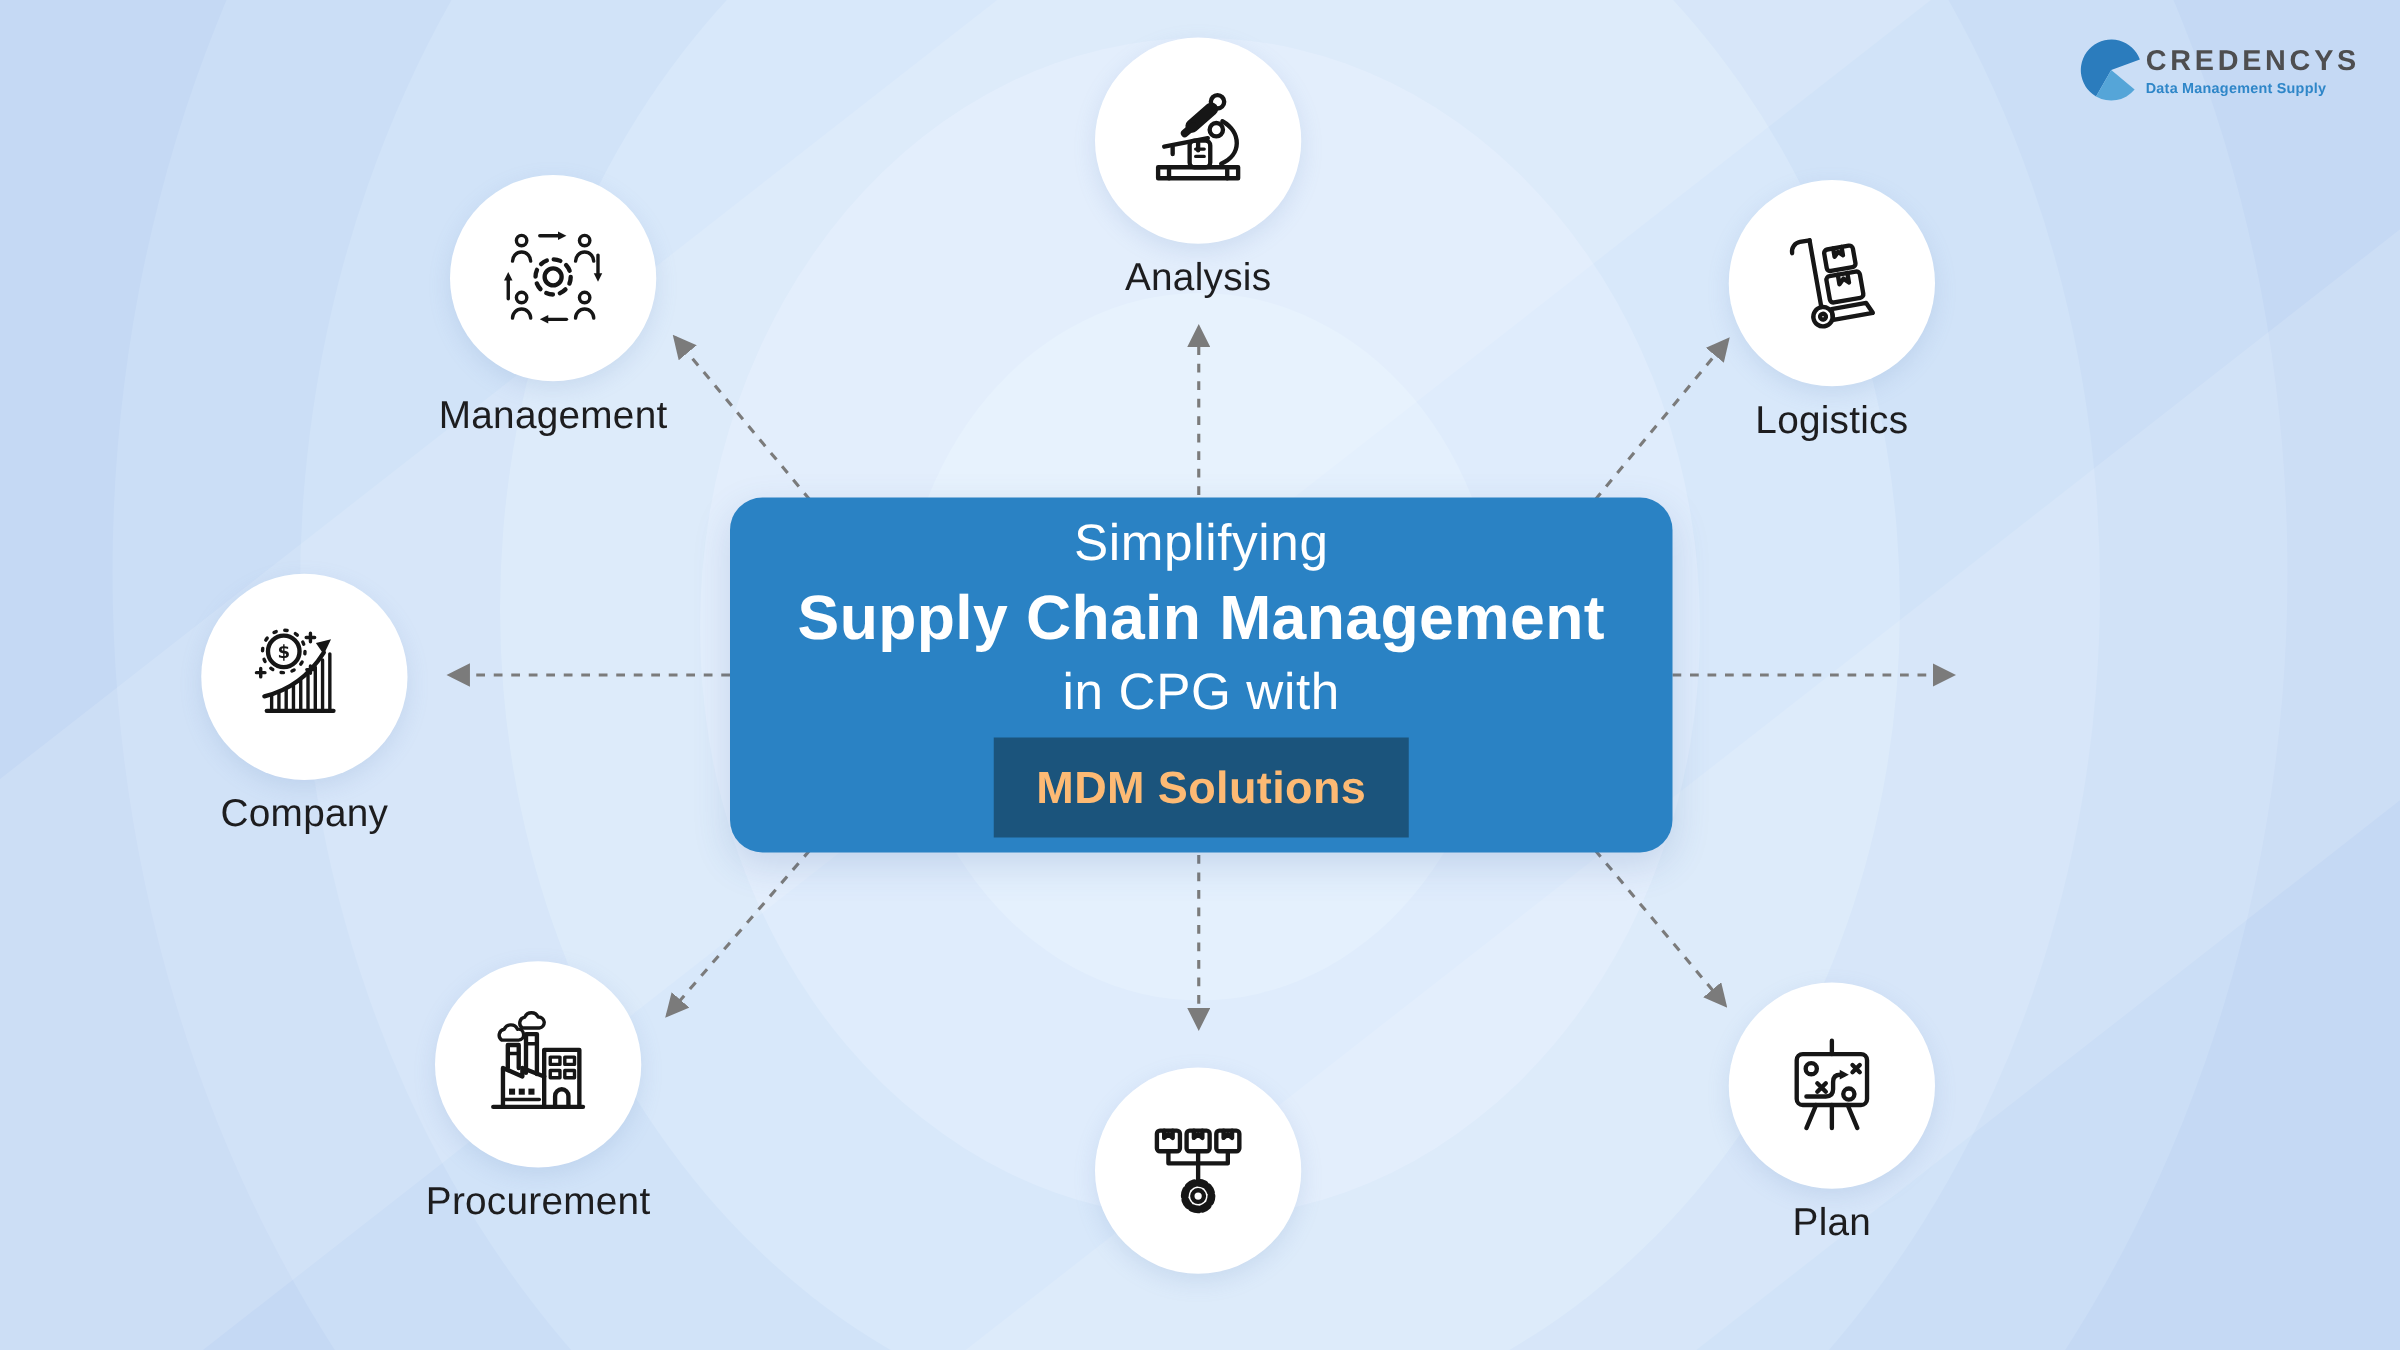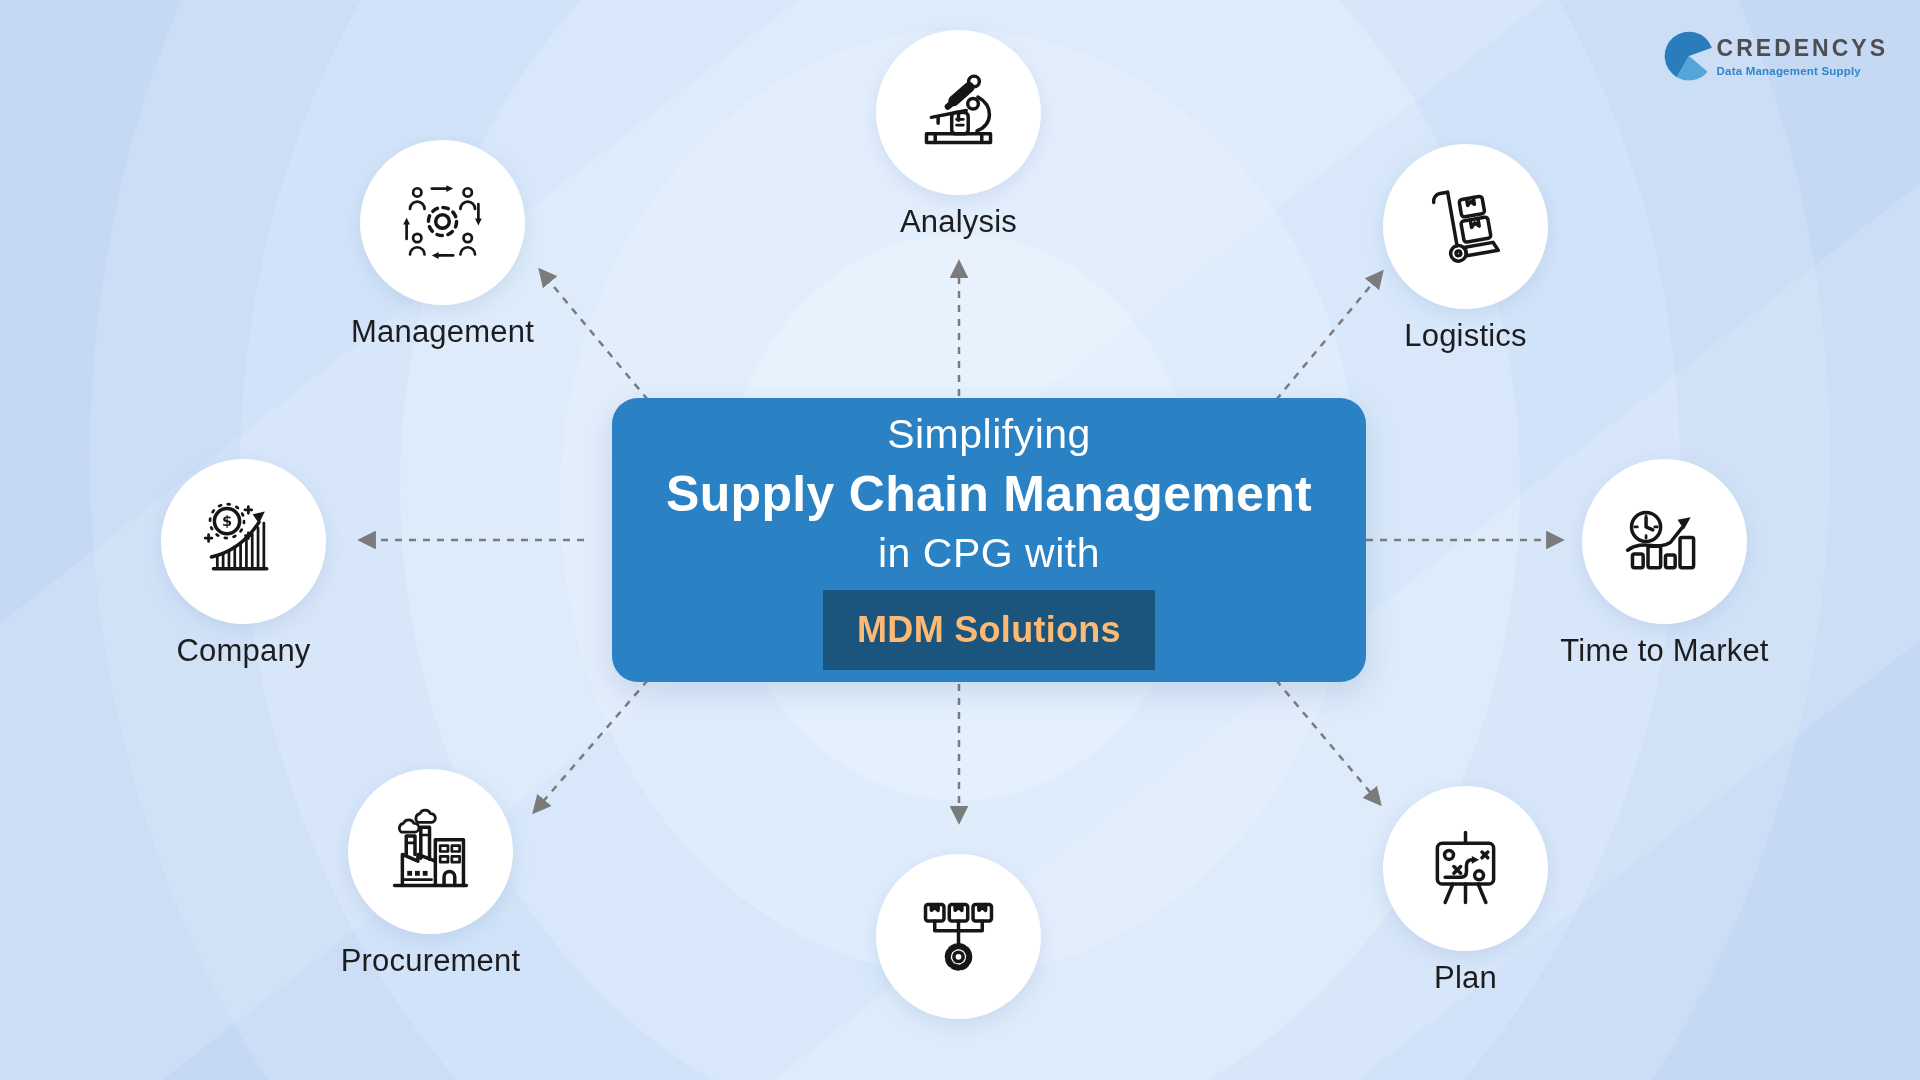--- a/index.html
+++ b/index.html
@@ -21,21 +21,21 @@
 
   
   .links{position:absolute;left:0;top:0;z-index:2;pointer-events:none;}
   .dash{stroke:#7b7b7b;stroke-width:2.5;stroke-dasharray:7 7;fill:none;}
 
   
   .card{
     position:absolute;left:584px;top:398px;width:754px;height:284px;z-index:3;
     background:#2a82c4;border-radius:26px;color:#fff;
     display:flex;flex-direction:column;align-items:center;justify-content:center;
-    text-align:center;box-shadow:0 10px 30px rgba(60,100,160,.18);margin-left:28px;
+    text-align:center;box-shadow:0 10px 30px rgba(60,100,160,.18);
   }
   .card .thin{font-size:41px;font-weight:300;letter-spacing:.5px;line-height:1.2;}
   .card .big{font-size:50px;font-weight:700;letter-spacing:.3px;line-height:1.25;margin:4px 0;}
   .badge{
     margin-top:12px;background:#1b547c;color:#fdba74;font-size:36px;font-weight:700;
     padding:19px 34px;letter-spacing:.3px;
   }
 
   
   .node{position:absolute;width:165px;height:165px;z-index:3;}
@@ -130,36 +130,20 @@
           <rect class="ln" x="46" y="44" width="28" height="22" rx="3"></rect>
           <path class="ln" d="M56,44 v8 l4,-4 4,4 v-8"></path>
           <rect class="ln" x="48" y="22" width="24" height="18" rx="3"></rect>
           <path class="ln" d="M56,22 v7 l3.5,-3.5 3.5,3.5 v-7"></path>
         </g>
       </svg>
     </div>
     <div class="nlabel">Logistics</div>
   </div>
 
-  <div class="node" style="left:1582px;top:459px">
-    <div class="bubble">
-      <svg class="ic" viewBox="0 0 100 100">
-        <circle class="ln" cx="31" cy="35" r="15"></circle>
-        <path class="ln" d="M31,35 V26 M31,35 l7,3"></path>
-        <path class="ln thin2" d="M31,23.5 v2.5 M42.5,35 h-2.5 M31,46.5 v-2.5 M19.5,35 h2.5"></path>
-        <rect class="ln" x="17" y="63" width="11" height="14" rx="2"></rect>
-        <rect class="ln" x="33" y="55" width="13" height="22" rx="2"></rect>
-        <rect class="ln" x="51" y="64" width="10" height="13" rx="2"></rect>
-        <rect class="ln" x="66" y="46" width="14" height="31" rx="2"></rect>
-        <path class="ln" d="M12,59 C28,47 42,60 56,51 L68,36"></path>
-        <path class="fl" d="M77,25 l-13.5,2.5 6.5,10 z"></path>
-      </svg>
-    </div>
-    <div class="nlabel">Time to Market</div>
-  </div>
 
   <div class="node" style="left:1383px;top:786px">
     <div class="bubble">
       <svg class="ic" viewBox="0 0 100 100">
         <path class="ln" d="M50,13 V24"></path>
         <rect class="ln" x="21" y="24" width="58" height="42" rx="5"></rect>
         <path class="ln" d="M37,66 L29,85 M63,66 L71,85 M50,66 V85"></path>
         <circle class="ln" cx="33" cy="36" r="4.6"></circle>
         <circle class="ln" cx="64" cy="57" r="4.6"></circle>
         <path class="ln" d="M38,48 l7,7 M45,48 l-7,7"></path>

